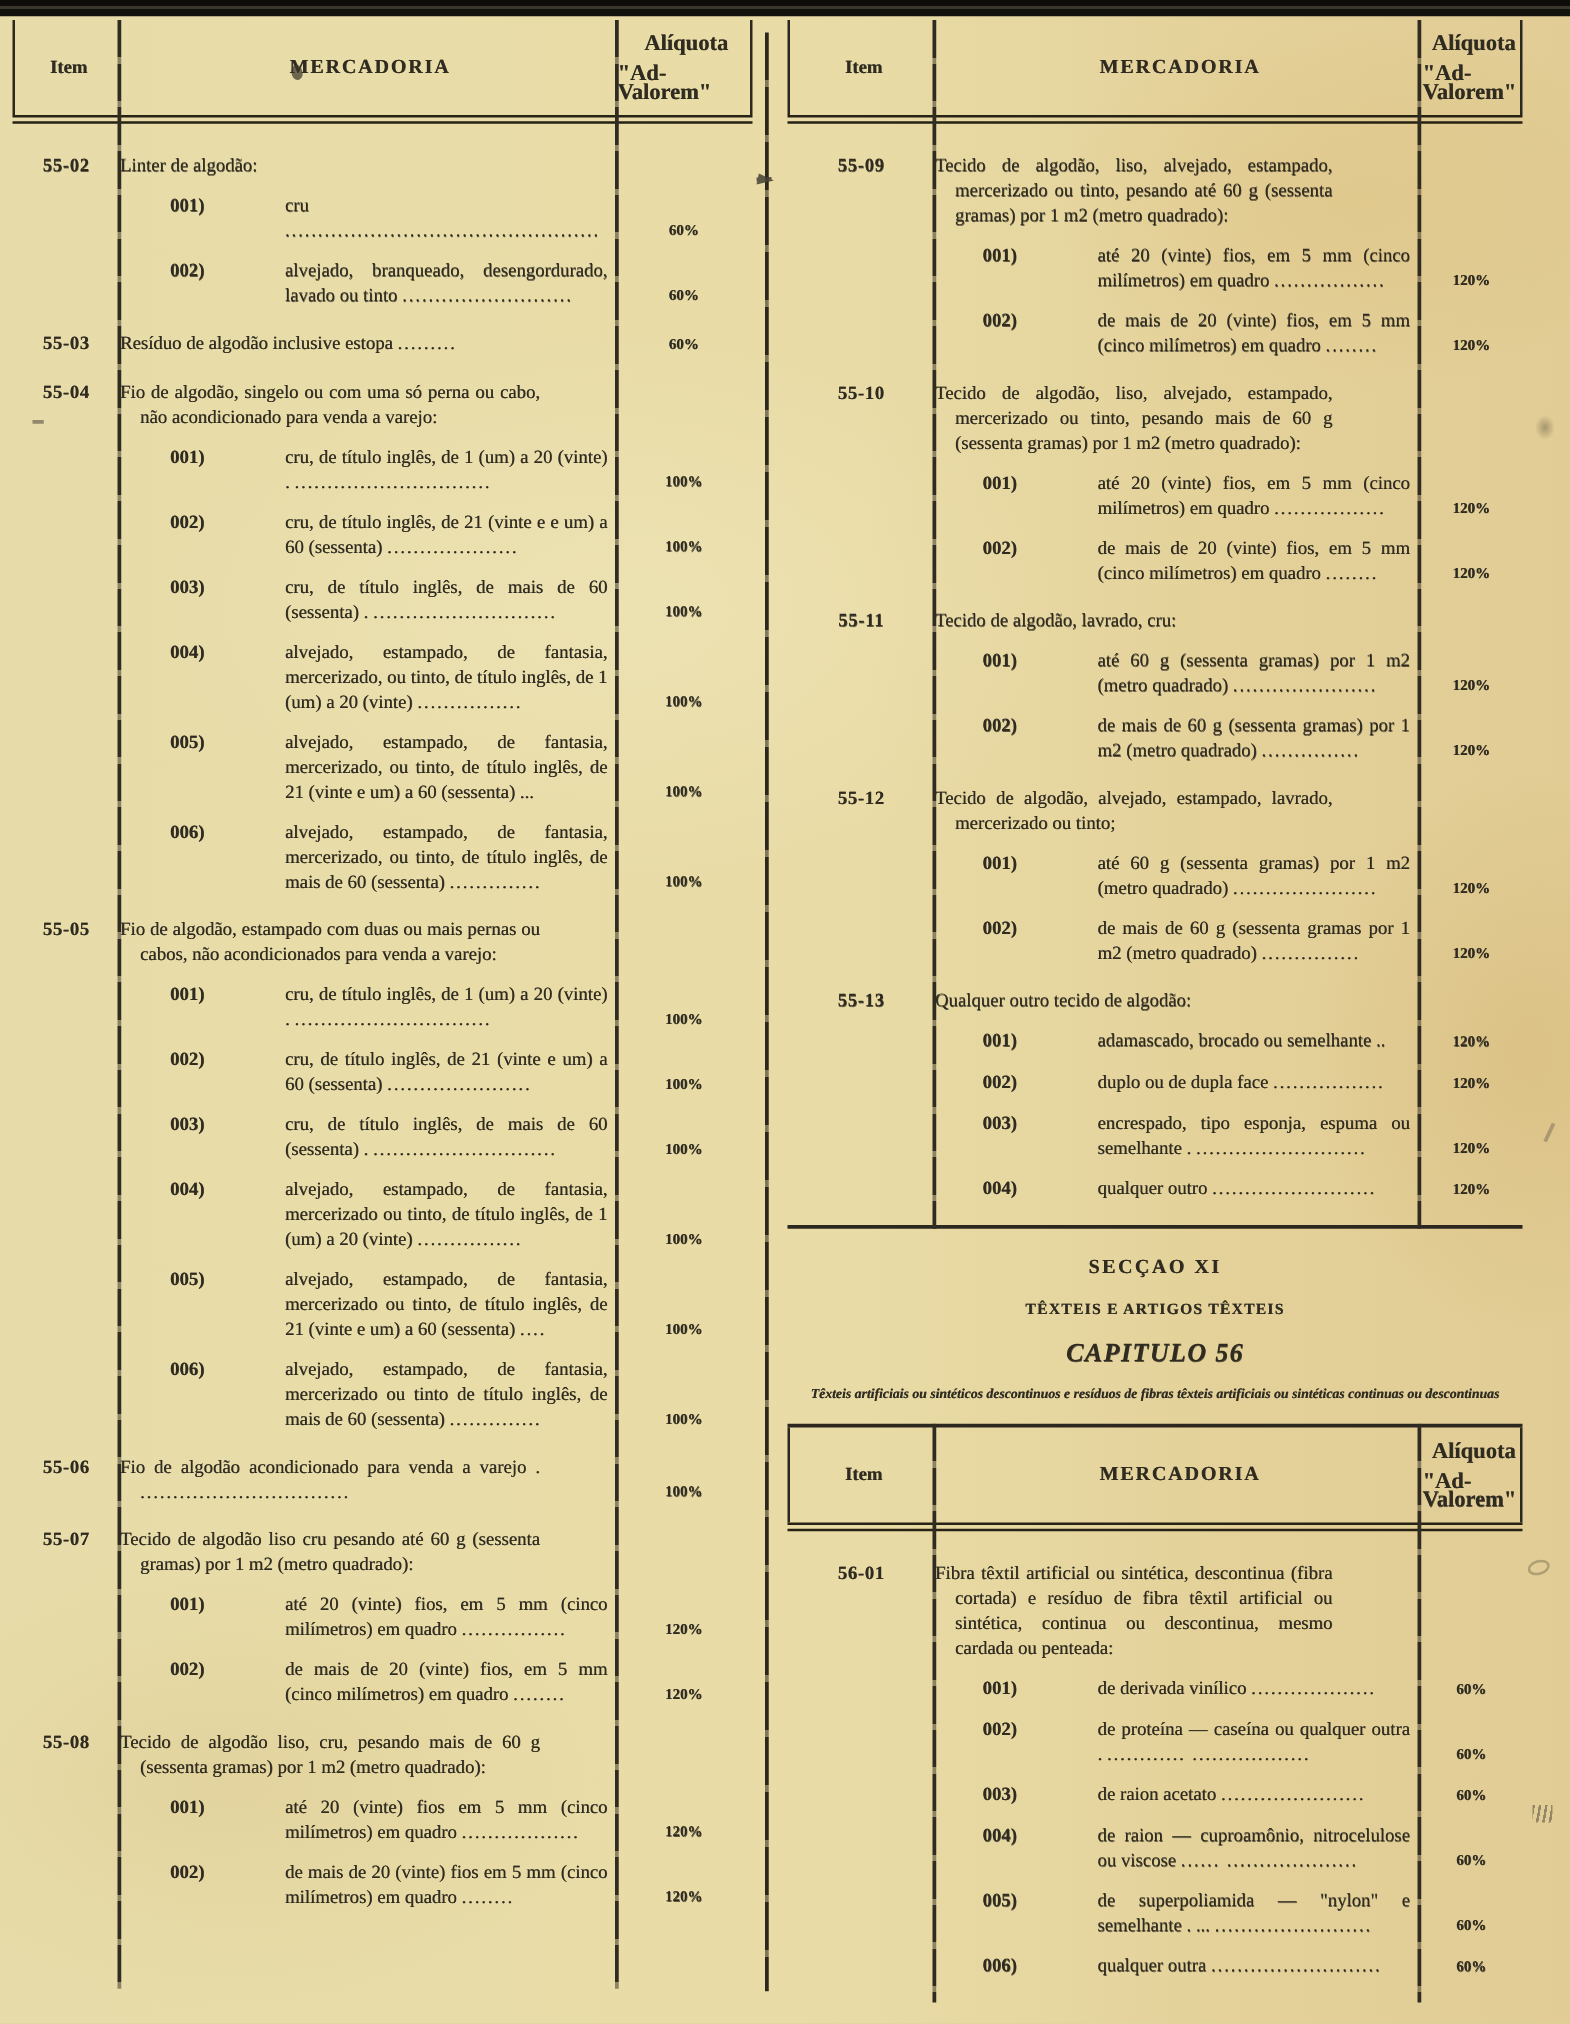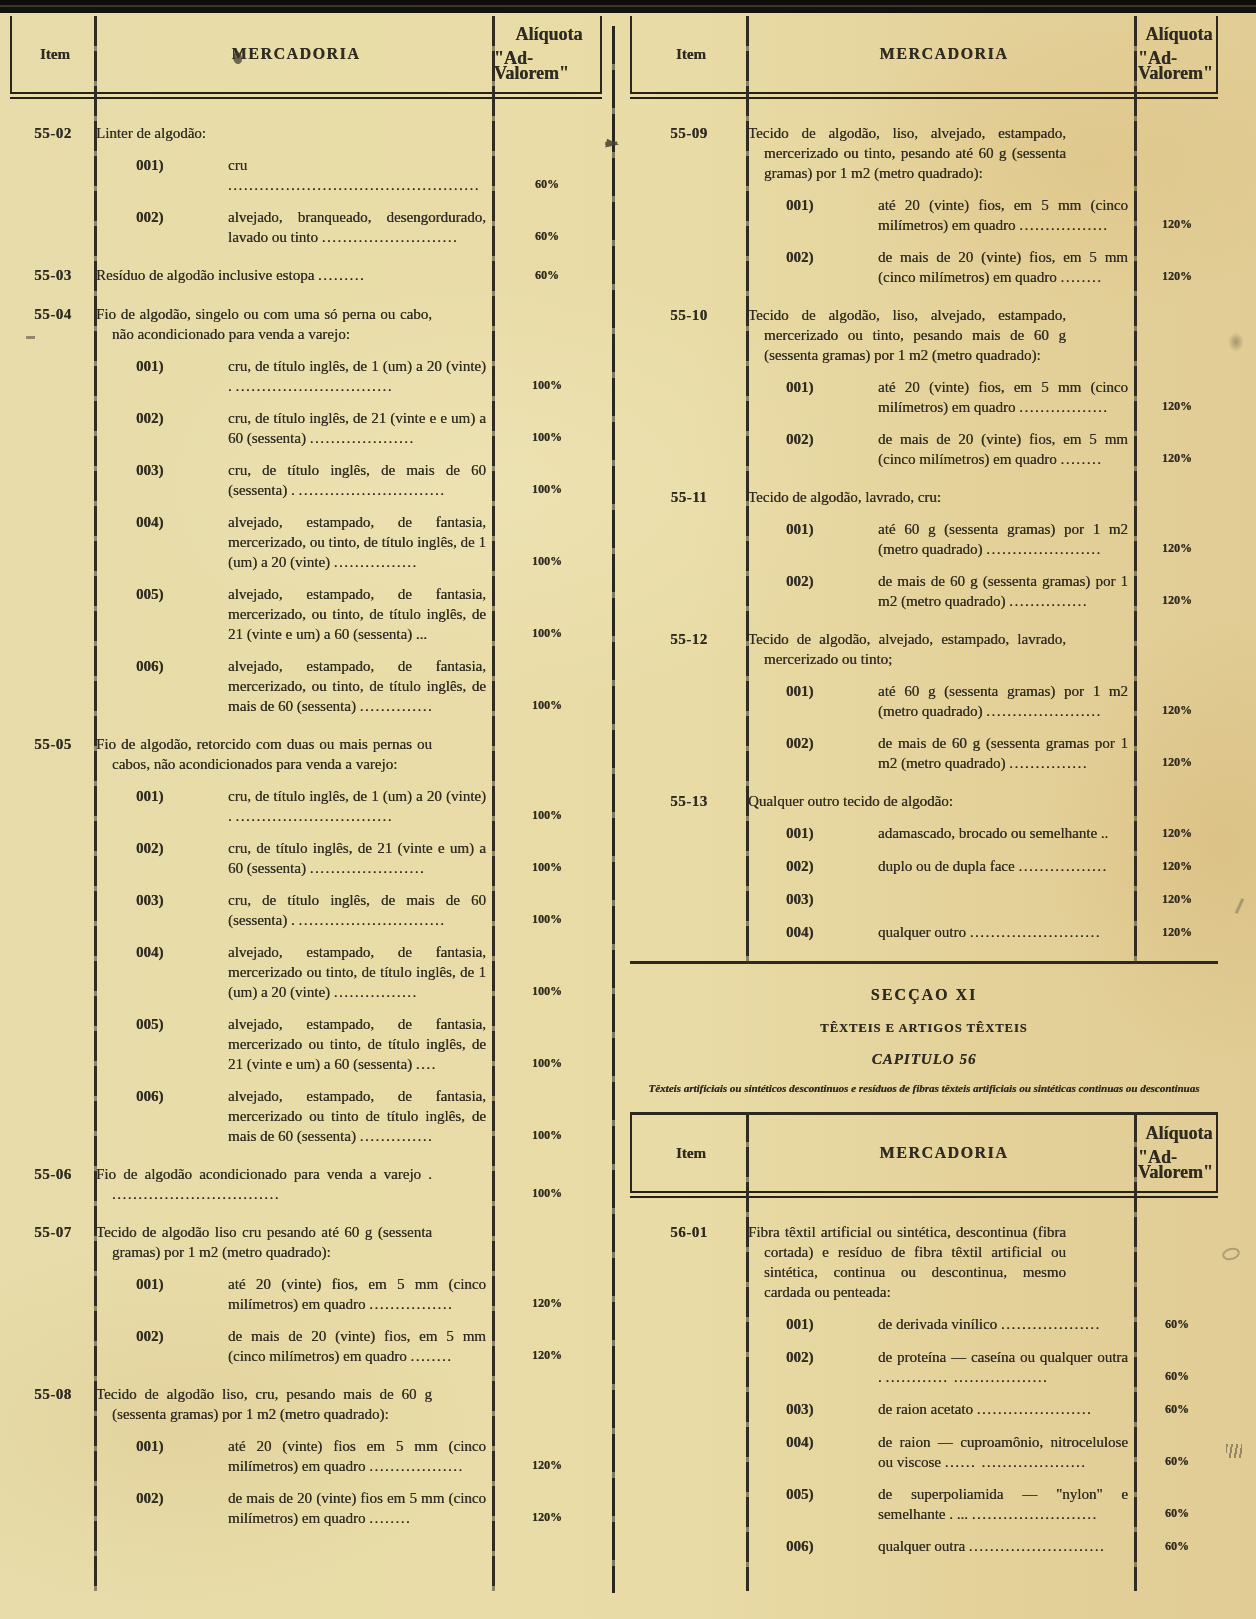--- a/index.html
+++ b/index.html
@@ -57,21 +57,21 @@
   .t-left  .sub{margin-left:40px;padding-right:6px;}
   .t-right .sub{margin-left:38px;padding-right:8px;}
   .sub-num{width:44px;flex:none;font-weight:bold;}
   .sub-text{flex:1;text-align:justify;}
   .dots{word-break:break-all;letter-spacing:1.5px;}
   .page, .page p, .page span, .page div{text-shadow:0.3px 0.3px 0.5px rgba(47,43,32,0.75);}
 
   .section-block{text-align:center;padding:22px 6px 14px;}
   .sec-title{margin:0;font-size:16px;font-weight:bold;letter-spacing:2px;}
   .sec-sub{margin:17px 0 0;font-size:12.5px;font-weight:bold;letter-spacing:1px;}
-  .sec-cap{margin:15px 0 0;font-size:15px;font-weight:bold;font-style:italic;letter-spacing:1px;}
+  .sec-cap{margin:15px 0 0;font-size:21px;font-weight:bold;font-style:italic;letter-spacing:1px;}
   .sec-desc{margin:11px auto 0;width:99%;font-size:11px;font-weight:bold;font-style:italic;
     line-height:19px;text-align:center;}
 
   
   .blot{position:absolute;left:34%;top:42%;width:9px;height:12px;background:#3a342a;
     border-radius:60% 40% 55% 45%;opacity:.7;transform:rotate(-22deg);}
   .arrow-mark{position:absolute;left:-24px;top:124px;width:0;height:0;
     border-left:13px solid #454134;border-top:3px solid transparent;border-bottom:6px solid transparent;
     transform:rotate(12deg);opacity:.85;}
   .arrow-mark::before{content:"";position:absolute;left:-14px;top:-1px;width:12px;height:3px;
@@ -238,21 +238,21 @@
                 <span class="rate">100%</span>
               </div>
             </div>
           </div>
           <div class="entry">
             <div class="row desc-row">
               <div class="c-item">
                 <span class="code">55-05</span>
               </div>
               <div class="c-merc">
-                <p class="desc">Fio de algodão, retorcido com duas ou mais pernas ou cabos, não acondicionados para venda a varejo:</p>
+                <p class="desc">Fio de algodão, estampado com duas ou mais pernas ou cabos, não acondicionados para venda a varejo:</p>
               </div>
               <div class="c-rate"></div>
             </div>
             <div class="row subrow">
               <div class="c-item"></div>
               <div class="c-merc">
                 <div class="sub">
                   <span class="sub-num">001)</span>
                   <span class="sub-text">cru, de título inglês, de 1 (um) a 20 (vinte) . <span class="dots">..............................</span></span>
                 </div>
@@ -598,20 +598,21 @@
               </div>
               <div class="c-rate">
                 <span class="rate">120%</span>
               </div>
             </div>
             <div class="row subrow">
               <div class="c-item"></div>
               <div class="c-merc">
                 <div class="sub">
                   <span class="sub-num">003)</span>
+                  <span class="sub-text">encrespado, tipo esponja, espuma ou semelhante . <span class="dots">..........................</span></span>
                 </div>
               </div>
               <div class="c-rate">
                 <span class="rate">120%</span>
               </div>
             </div>
             <div class="row subrow">
               <div class="c-item"></div>
               <div class="c-merc">
                 <div class="sub">

